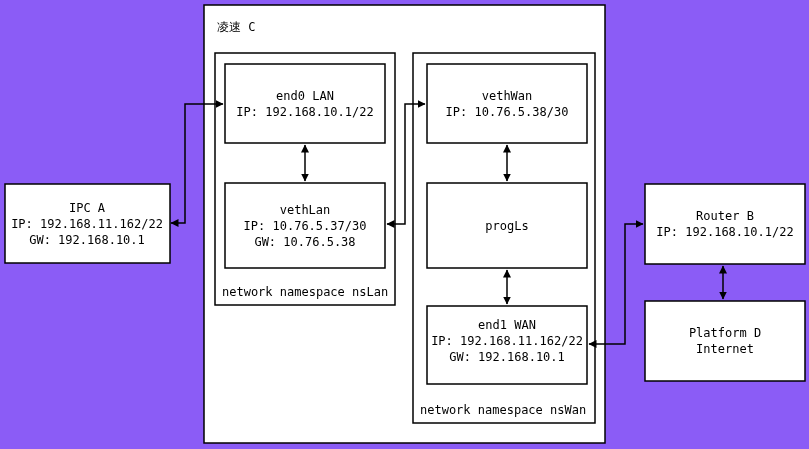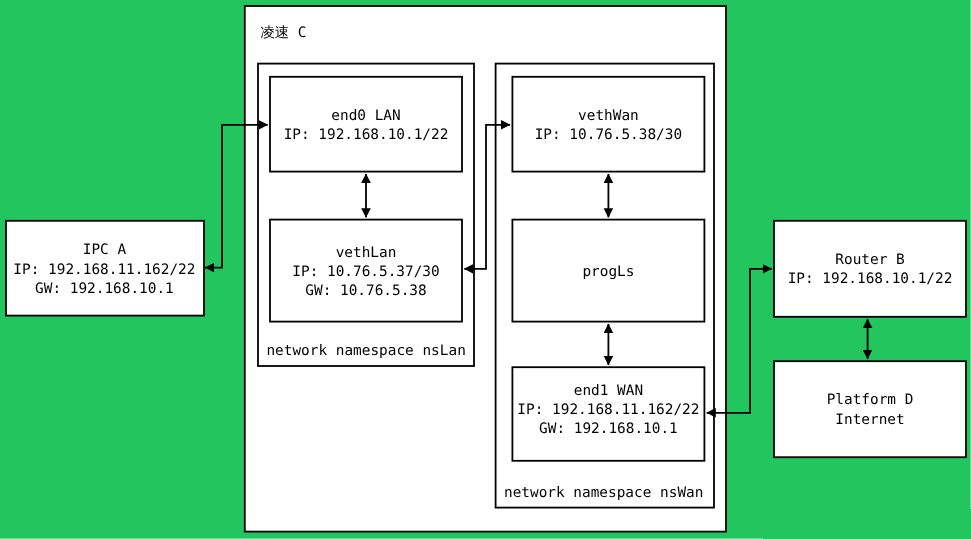--- a/index.html
+++ b/index.html
@@ -4,21 +4,21 @@
 <style>
   html, body {
     margin: 0;
     padding: 0;
     background: #ffffff;
   }
   .diagram-stage {
     position: relative;
     width: 809px;
     height: 449px;
-    background: #22c55e;
+    background: #8b5cf6;
     font-family: "DejaVu Sans Mono", "Liberation Mono", monospace;
   }
   svg text {
     font-family: "DejaVu Sans Mono", "Liberation Mono", monospace;
     font-size: 12px;
     fill: #000000;
   }
   svg .box {
     fill: #ffffff;
     stroke: #000000;

